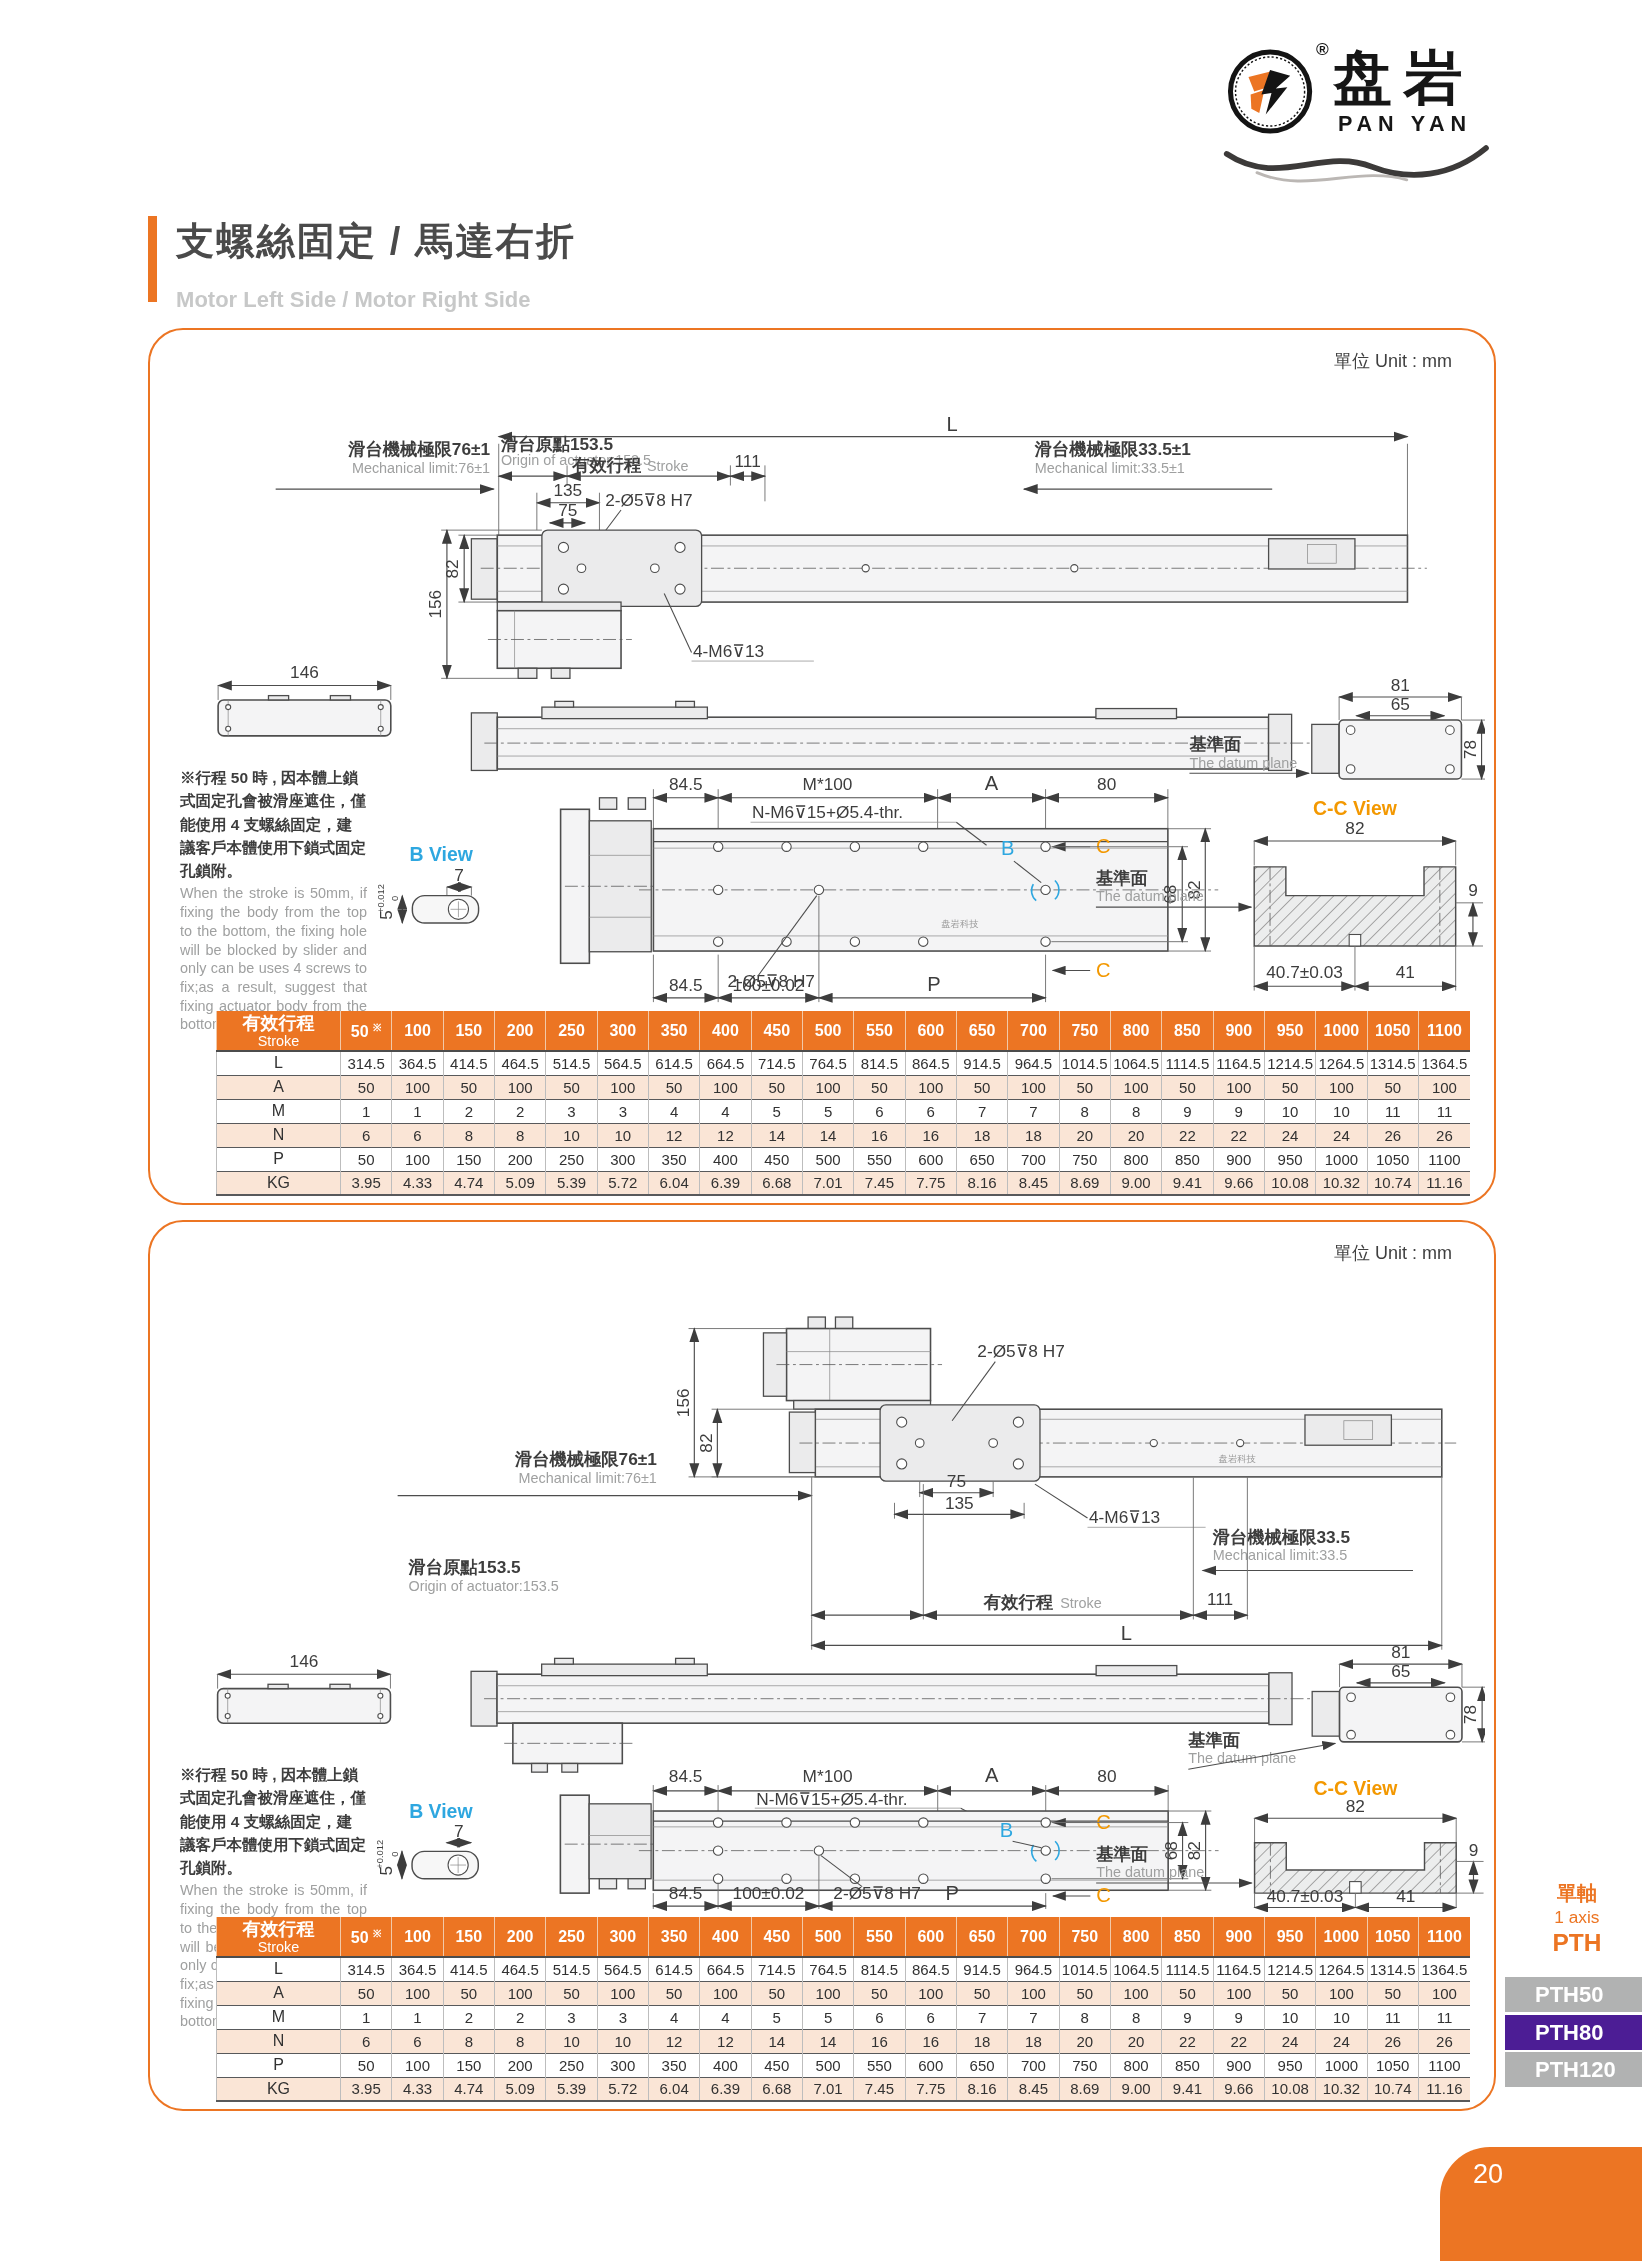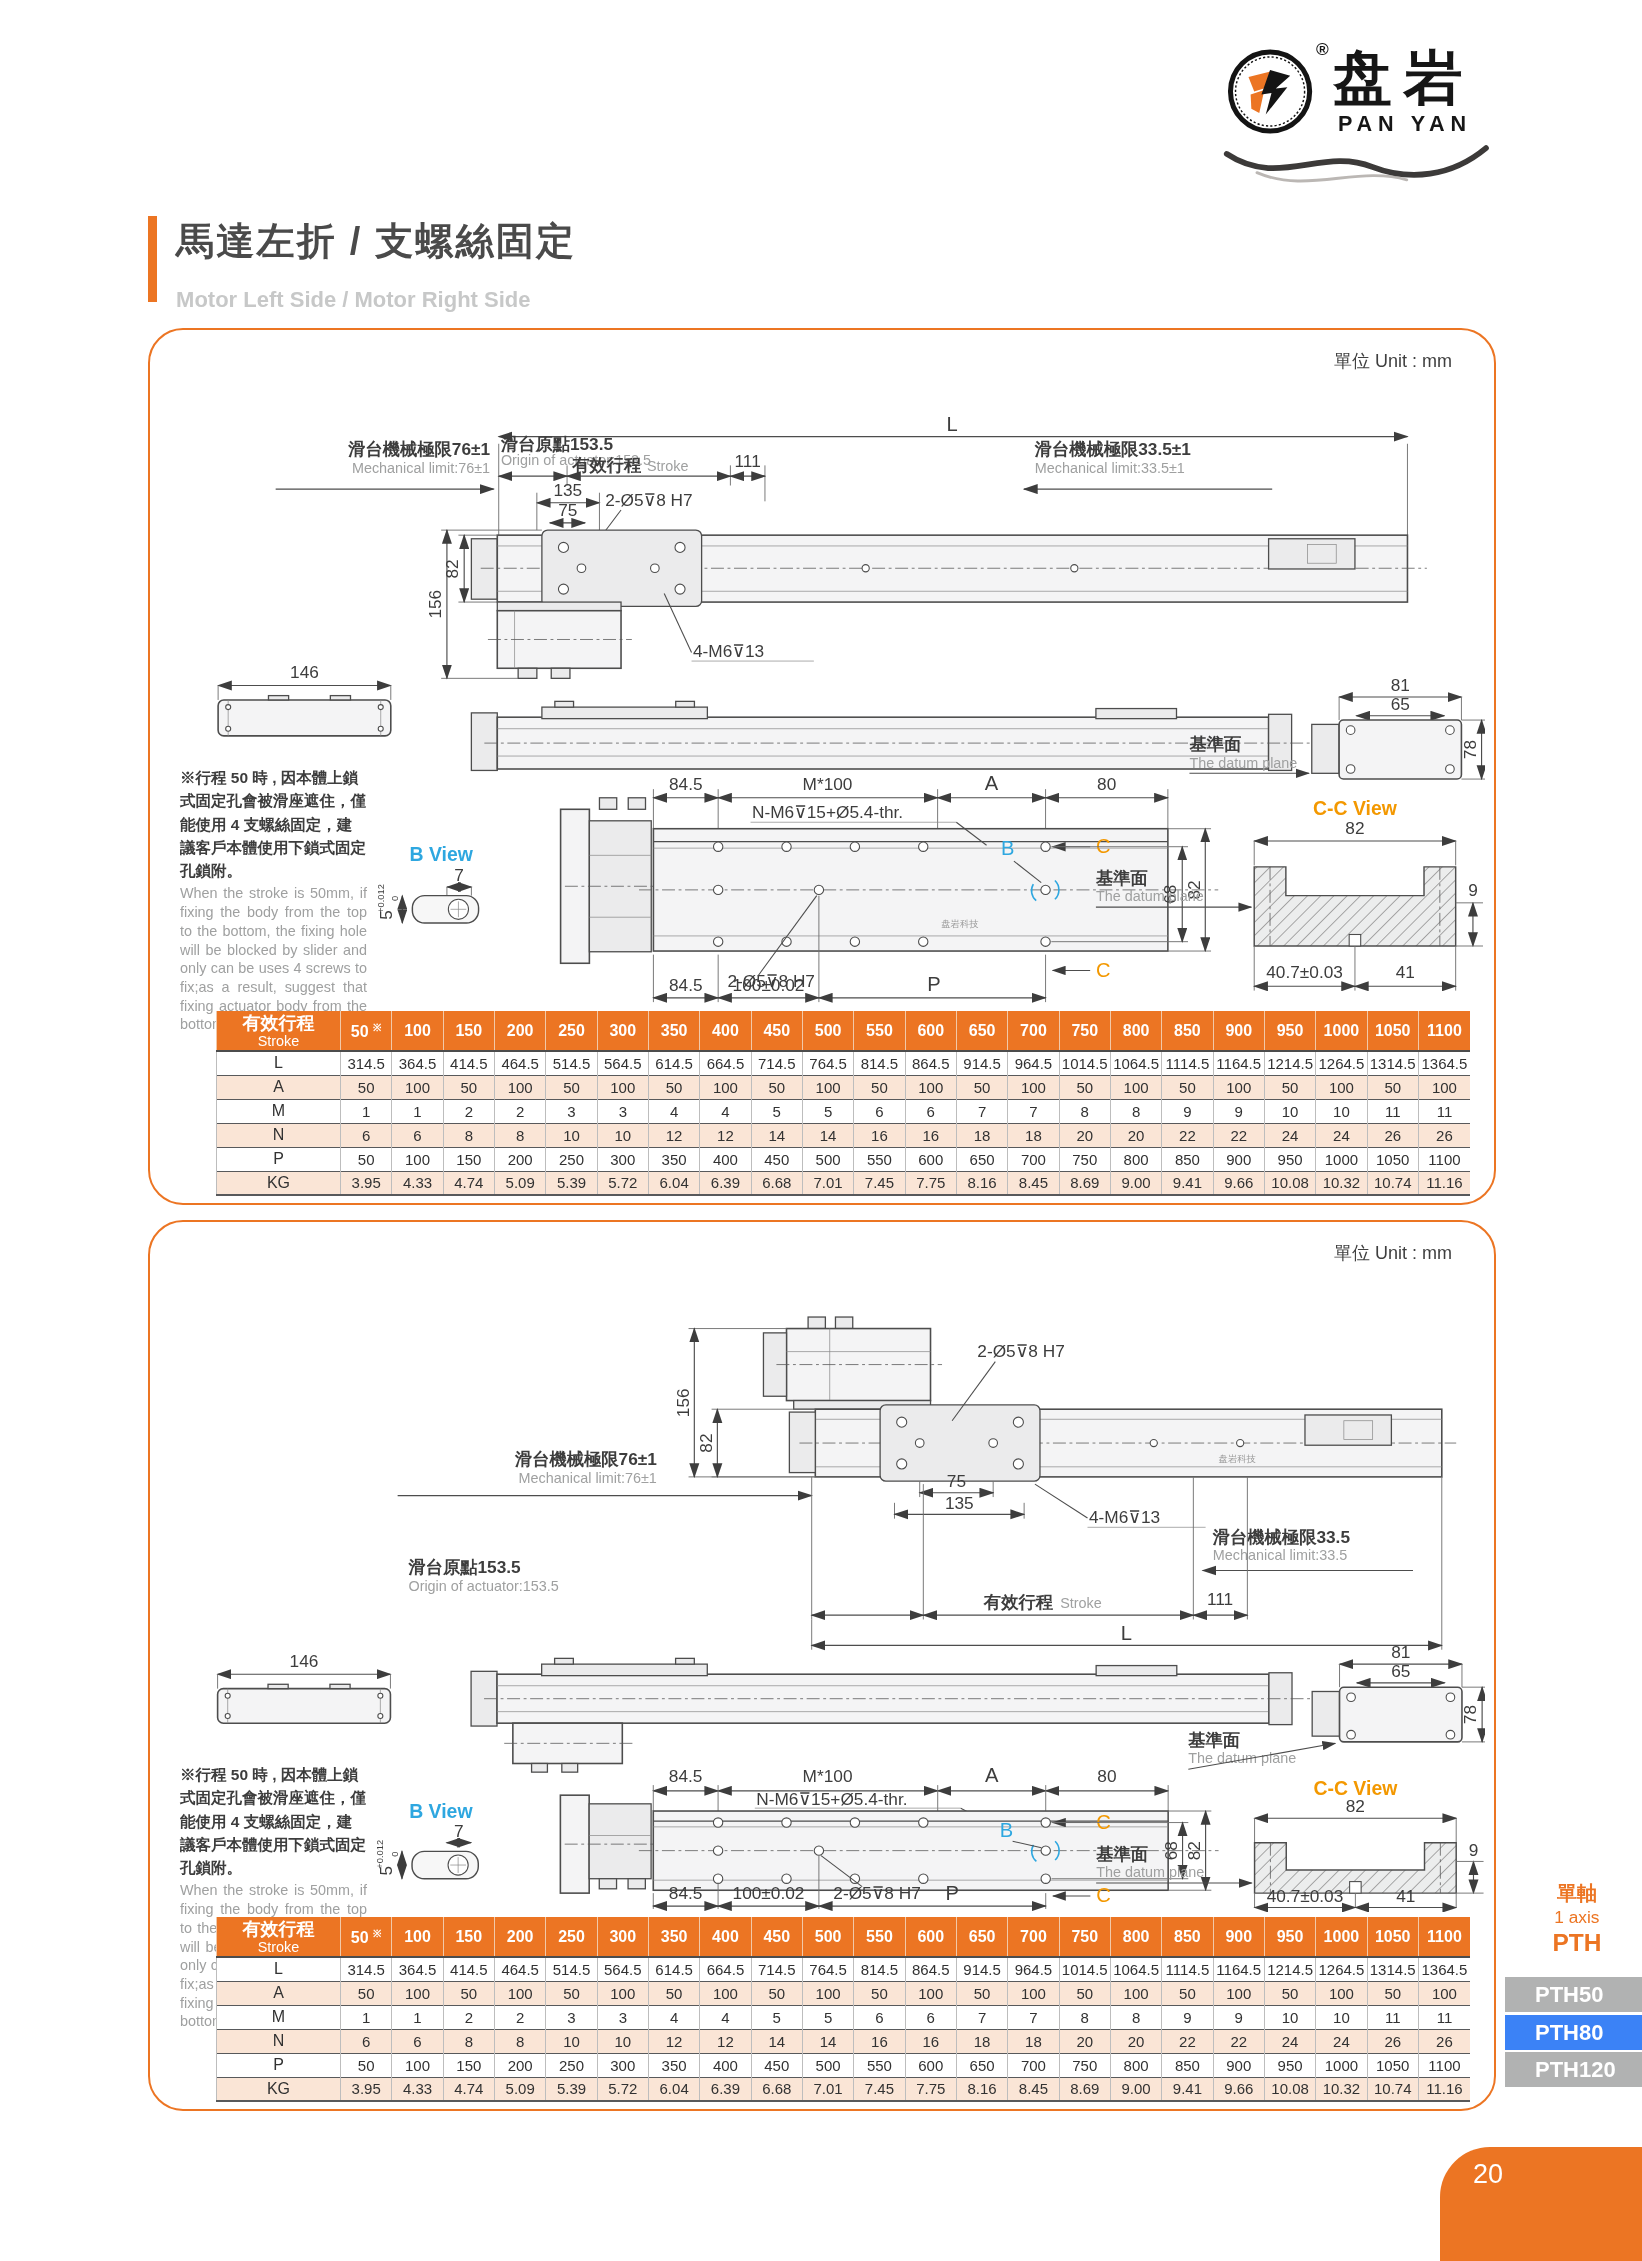--- a/index.html
+++ b/index.html
@@ -44,21 +44,21 @@
   .spec tbody td{font-size:15px;color:#323232;background:#fff}
   .spec tbody tr.alt td,.spec tbody tr.alt th.rl{background:#FAE5D6}
   
   #sidenav{position:absolute;left:1505px;top:1880px;width:138px}
   .grp{width:115px;margin-left:14.4px;text-align:center;color:#EC7523}
   .gz{font-size:20px;font-weight:bold}
   .ge{font-size:17.3px}
   .gs{font-size:24.5px;font-weight:bold;margin-top:1.4px}
   .tab{margin-top:2.2px;height:35px;line-height:35px;padding-left:30px;color:#fff;font-size:22px;font-weight:bold;background:#B1B2B2}
   .tab.first{margin-top:20px}
-  .tab.active{background:#3b82f6}
+  .tab.active{background:#4c1d95}
   
   #pagenum{position:absolute;left:1440px;top:2147px;width:203px;height:114px;background:#EC7523;border-top-left-radius:50px}
   .pn{color:#fff;font-size:27px;position:absolute;left:33px;top:11.5px}
   
   svg text{font-family:"Liberation Sans",sans-serif}
   .t{font-size:24px;fill:#3d3d3d}
   .tz{font-size:24px;font-weight:600;fill:#3d3d3d}
   .tg{font-size:20px;fill:#9FA0A0}
   .tb{font-size:28px;fill:#3d3d3d}
   .wm{font-size:13px;fill:#999}
@@ -105,21 +105,21 @@
   <div class="lg-en">PAN YAN</div>
   <svg width="288" height="58" style="position:absolute;left:-2.9px;top:99px" viewBox="0 0 400 80">
     <path d="M8,26 C80,74 140,16 210,44 C262,64 320,58 368,18" stroke="#3c3a39" stroke-width="8" fill="none" stroke-linecap="round"></path>
     <path d="M50,52 C120,82 190,42 258,62" stroke="#97908c" stroke-width="4" fill="none" opacity=".65" stroke-linecap="round"></path>
   </svg>
 </div>
 
 <div id="title-block">
   <div class="tbar"></div>
   <div>
-    <div class="tzh">馬達左折 / 支螺絲固定</div>
+    <div class="tzh">支螺絲固定 / 馬達右折</div>
     <div class="ten">Motor Left Side / Motor Right Side</div>
   </div>
 </div>
 
 <div class="panel" id="panel-bl">
   <div class="unit">單位 Unit : mm</div>
 
   <svg class="drawing" style="top:85px" width="1325" height="590" viewBox="0 0 1840 820">
 
     <g>

